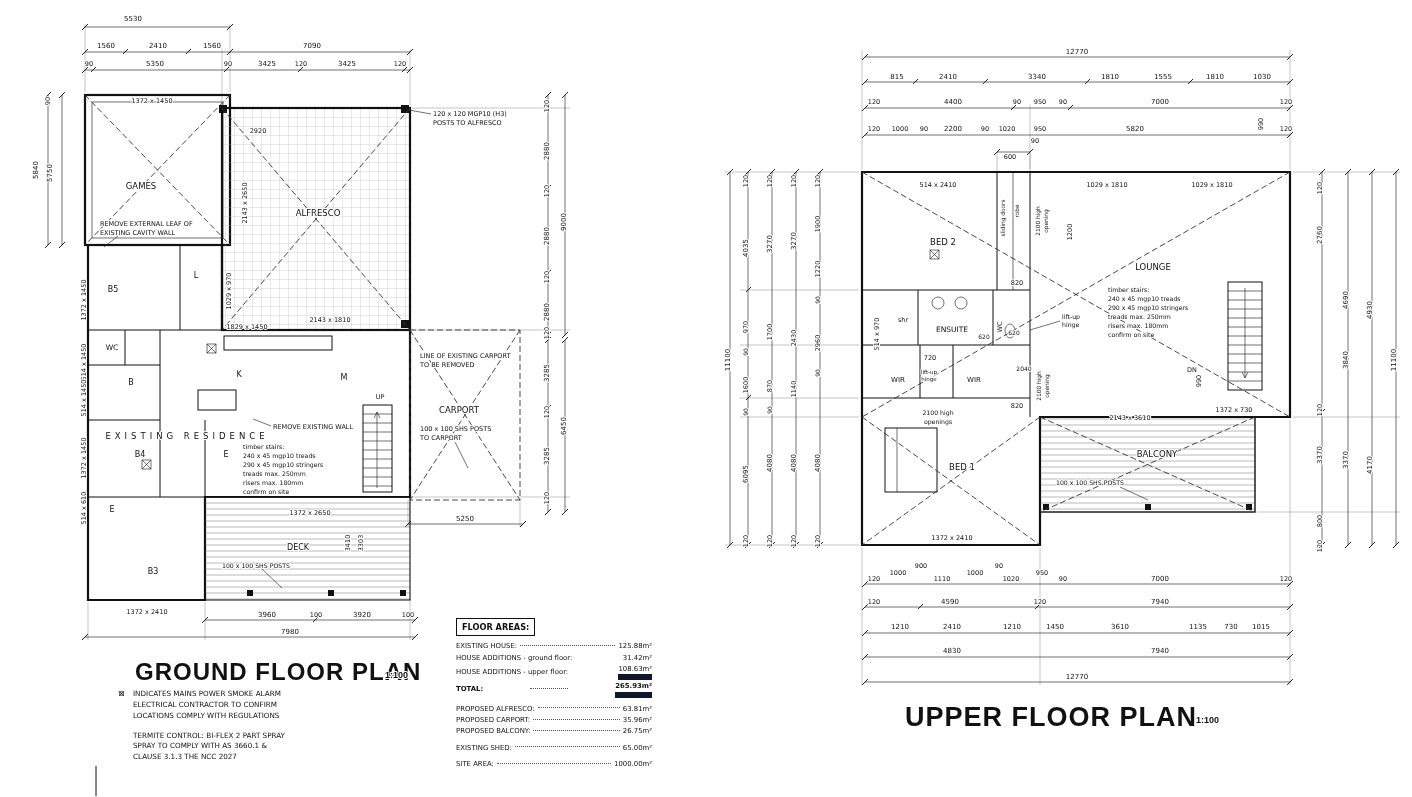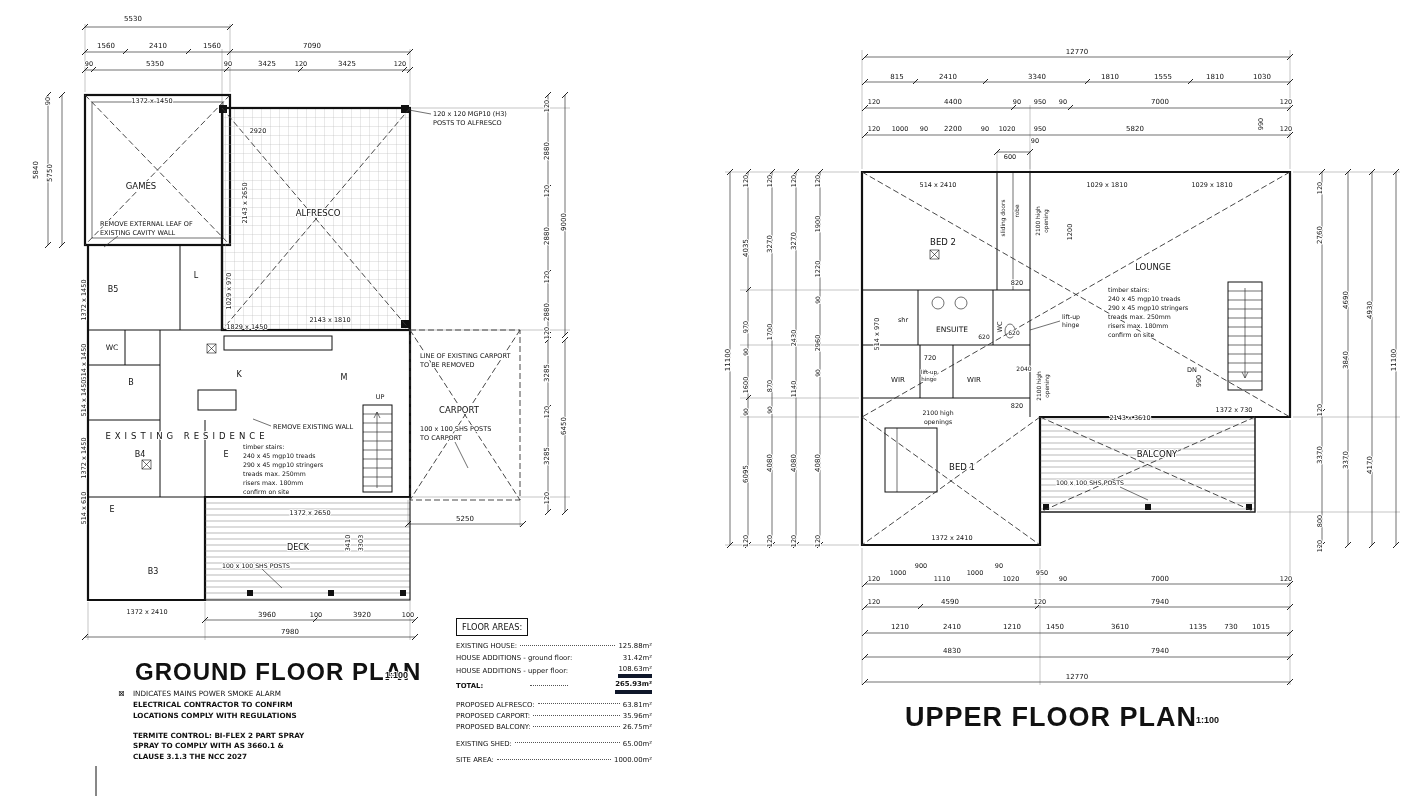--- a/index.html
+++ b/index.html
@@ -16,33 +16,33 @@
   .lead{stroke:#333;stroke-width:.7;fill:none;}
   .tickline{stroke:#222;stroke-width:1;fill:none;}
   .post{fill:#111;stroke:none;}
   #plan text{font-family:"DejaVu Sans",sans-serif;fill:#111;stroke:#fff;stroke-width:2px;
              paint-order:stroke;stroke-linejoin:round;}
   #plan text.title{font-family:"Liberation Sans",sans-serif;font-weight:700;font-size:24px;letter-spacing:1px;}
   #plan text.title-lg{font-size:27px;}
   #plan text.scale{font-family:"Liberation Sans",sans-serif;font-weight:700;font-size:9px;}
   
   #floor-areas{position:absolute;left:456px;top:618px;width:196px;font-size:6.9px;line-height:1.5;}
-  .fa-head{display:inline-block;border:1.2px solid #111;padding:2px 5px;font-size:8.2px;font-weight:400;margin-bottom:4px;background:#fff;}
+  .fa-head{display:inline-block;border:1.2px solid #111;padding:2px 5px;font-size:8.2px;font-weight:700;margin-bottom:4px;background:#fff;}
   .fa-row{display:flex;align-items:center;margin:1px 0;}
   .fa-row .fl{white-space:nowrap;}
   .fa-row .dots{flex:1;border-bottom:1px dotted #555;margin:0 3px 2px 3px;min-width:6px;}
   .fa-row.no-dots .dots{border-bottom:none;}
   .fa-row .fv{white-space:nowrap;}
-  .fa-row.u .fv{border-bottom:4px solid #0f172a;}
+  .fa-row.u .fv{border-bottom:6px solid #0f172a;}
   .fa-row.fa-total{font-weight:700;gap:44px;}
   .fa-row.gap{margin-top:6px;}
   
   #gen-notes{position:absolute;left:118px;top:688px;width:240px;font-size:7.2px;line-height:1.5;}
   #gen-notes .nrow{white-space:nowrap;}
-  #gen-notes .ind{padding-left:15px;font-weight:bold;}
+  #gen-notes .ind{padding-left:15px;}
   #gen-notes .mt{margin-top:9px;}
   .nsym{display:inline-block;width:10px;margin-right:5px;font-size:8px;}
 </style>
 </head>
 <body>
 
 <div id="stage">
 
 <svg id="plan" width="1412" height="797" viewBox="0 0 1412 797">
   <defs>

